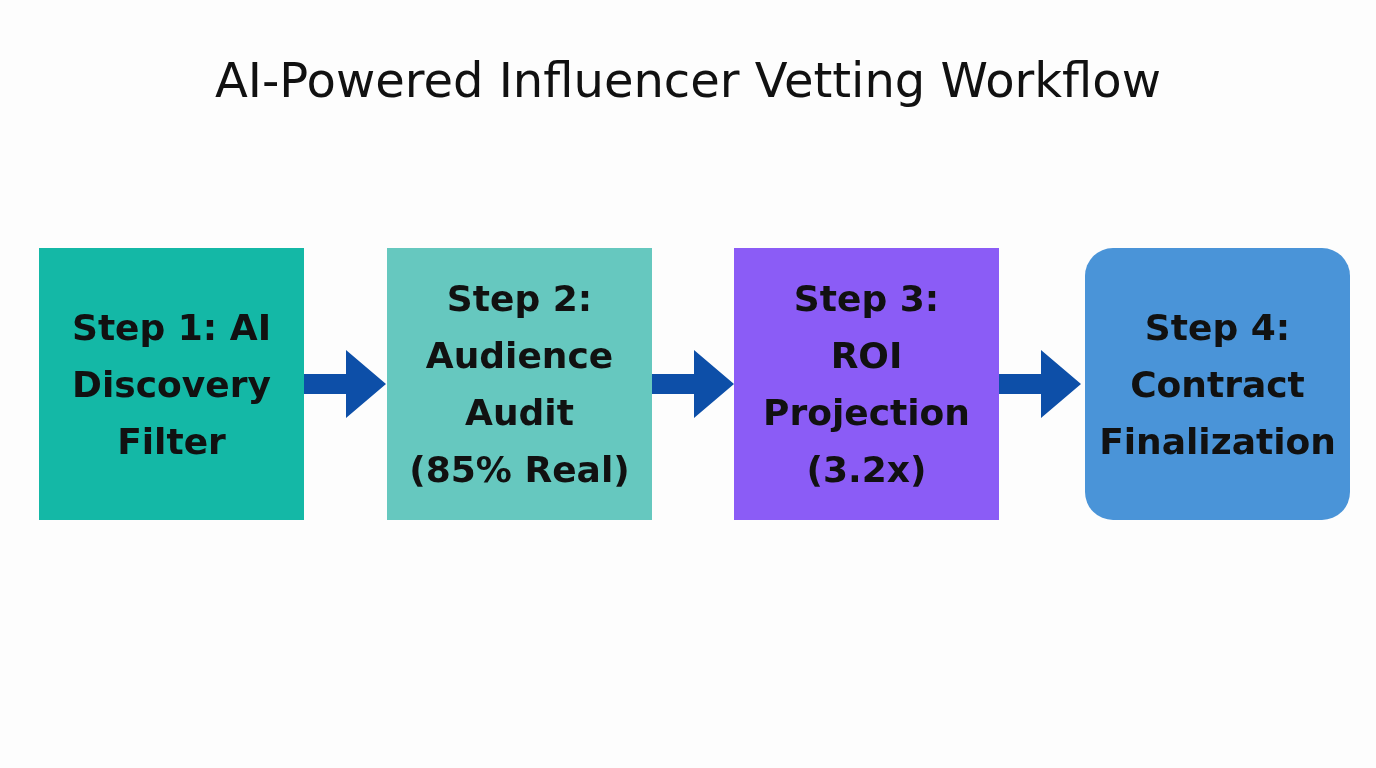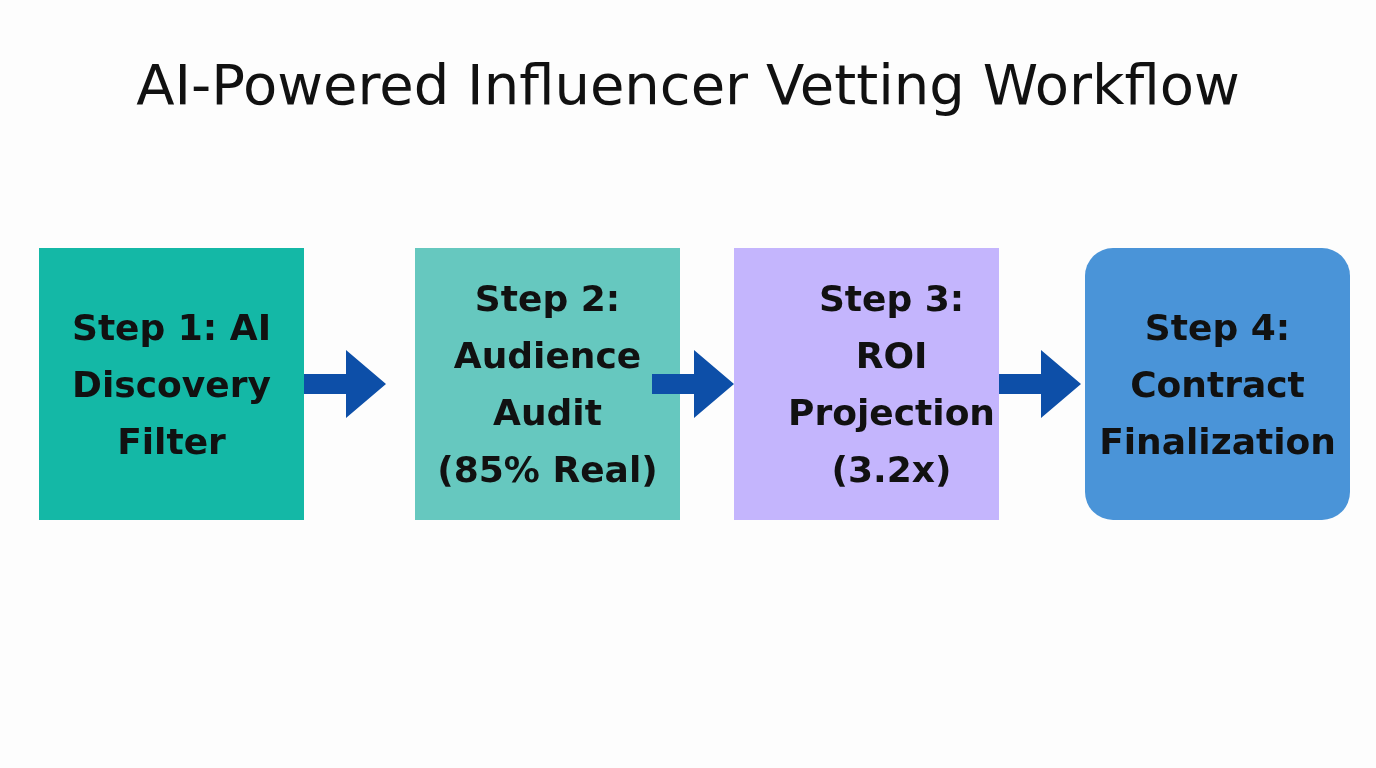--- a/index.html
+++ b/index.html
@@ -3,21 +3,21 @@
   <meta charset="utf-8">
   <style>
     html, body { margin: 0; padding: 0; }
     body {
       width: 1376px; height: 768px; background: #fdfdfd;
       position: relative; overflow: hidden;
       font-family: "Liberation Sans", "DejaVu Sans", sans-serif;
     }
     .title {
       position: absolute; left: 0; top: 52px; width: 1376px;
-      text-align: center; font-size: 56px; color: #111;
+      text-align: center; font-size: 48px; color: #111;
       font-family: "DejaVu Sans", sans-serif; font-weight: normal;
       letter-spacing: 0px;
     }
     .box {
       position: absolute; top: 248px; width: 265px; height: 272px;
       display: flex; align-items: center; justify-content: center;
       text-align: center; box-sizing: border-box; padding: 0 4px;
     }
     .box span {
       font-family: "DejaVu Sans", sans-serif; font-weight: bold;
@@ -32,31 +32,31 @@
 
 <div class="box" id="box0" style="left: 39px; background: #14b8a6;">
   <span>Step 1: AI
 Discovery
 Filter</span>
 </div>
 <svg class="arrow" style="left:304px;" viewBox="0 0 82 68">
   <polygon class="arrow-shape" points="0,24 42,24 42,0 82,34 42,68 42,44 0,44" fill="#0d4fa8"></polygon>
 </svg>
 
-<div class="box" id="box1" style="left: 387px; background: rgb(102, 200, 191); margin-left: 28px;">
+<div class="box" id="box1" style="left: 387px; background: rgb(102, 200, 191);">
   <span>Step 2:
 Audience
 Audit
 (85% Real)</span>
 </div>
 <svg class="arrow" style="left:652px;" viewBox="0 0 82 68">
   <polygon class="arrow-shape" points="0,24 42,24 42,0 82,34 42,68 42,44 0,44" fill="#0d4fa8"></polygon>
 </svg>
 
-<div class="box" id="box2" style="left: 734px; background: #c4b5fd; justify-content: flex-end;">
+<div class="box" id="box2" style="left: 734px; background: #8b5cf6;">
   <span>Step 3:
 ROI
 Projection
 (3.2x)</span>
 </div>
 <svg class="arrow" style="left:999px;" viewBox="0 0 82 68">
   <polygon class="arrow-shape" points="0,24 42,24 42,0 82,34 42,68 42,44 0,44" fill="#0d4fa8"></polygon>
 </svg>
 
 <div class="box" id="box3" style="left: 1085px; background: rgb(74, 148, 216); border-radius: 28px;">

